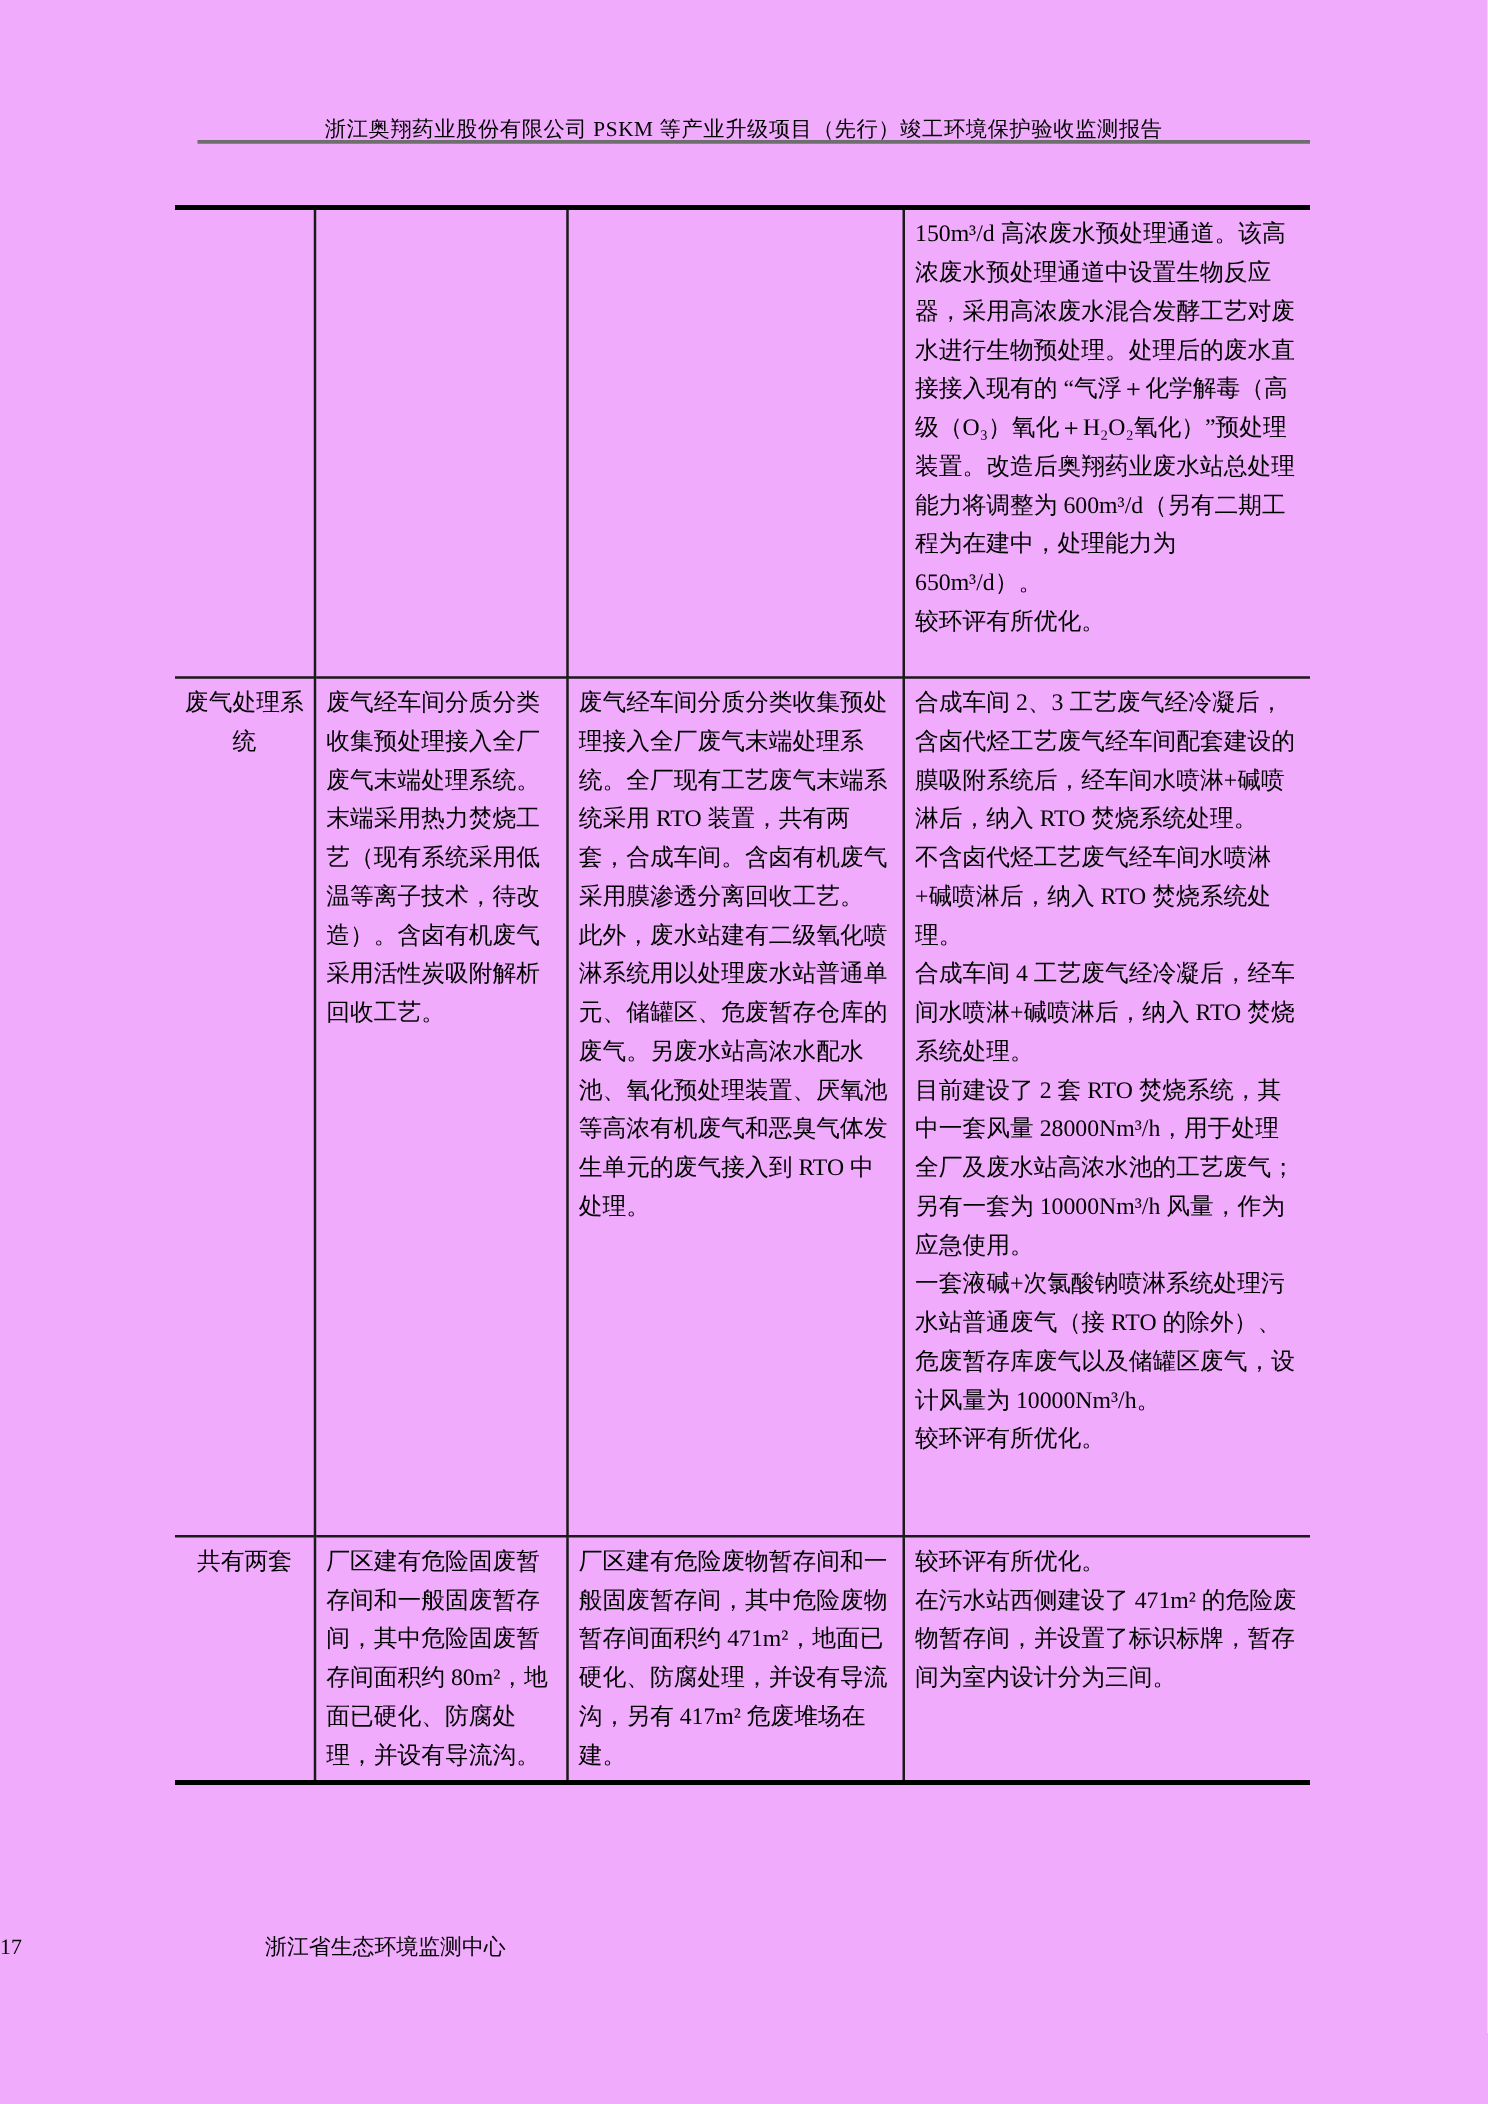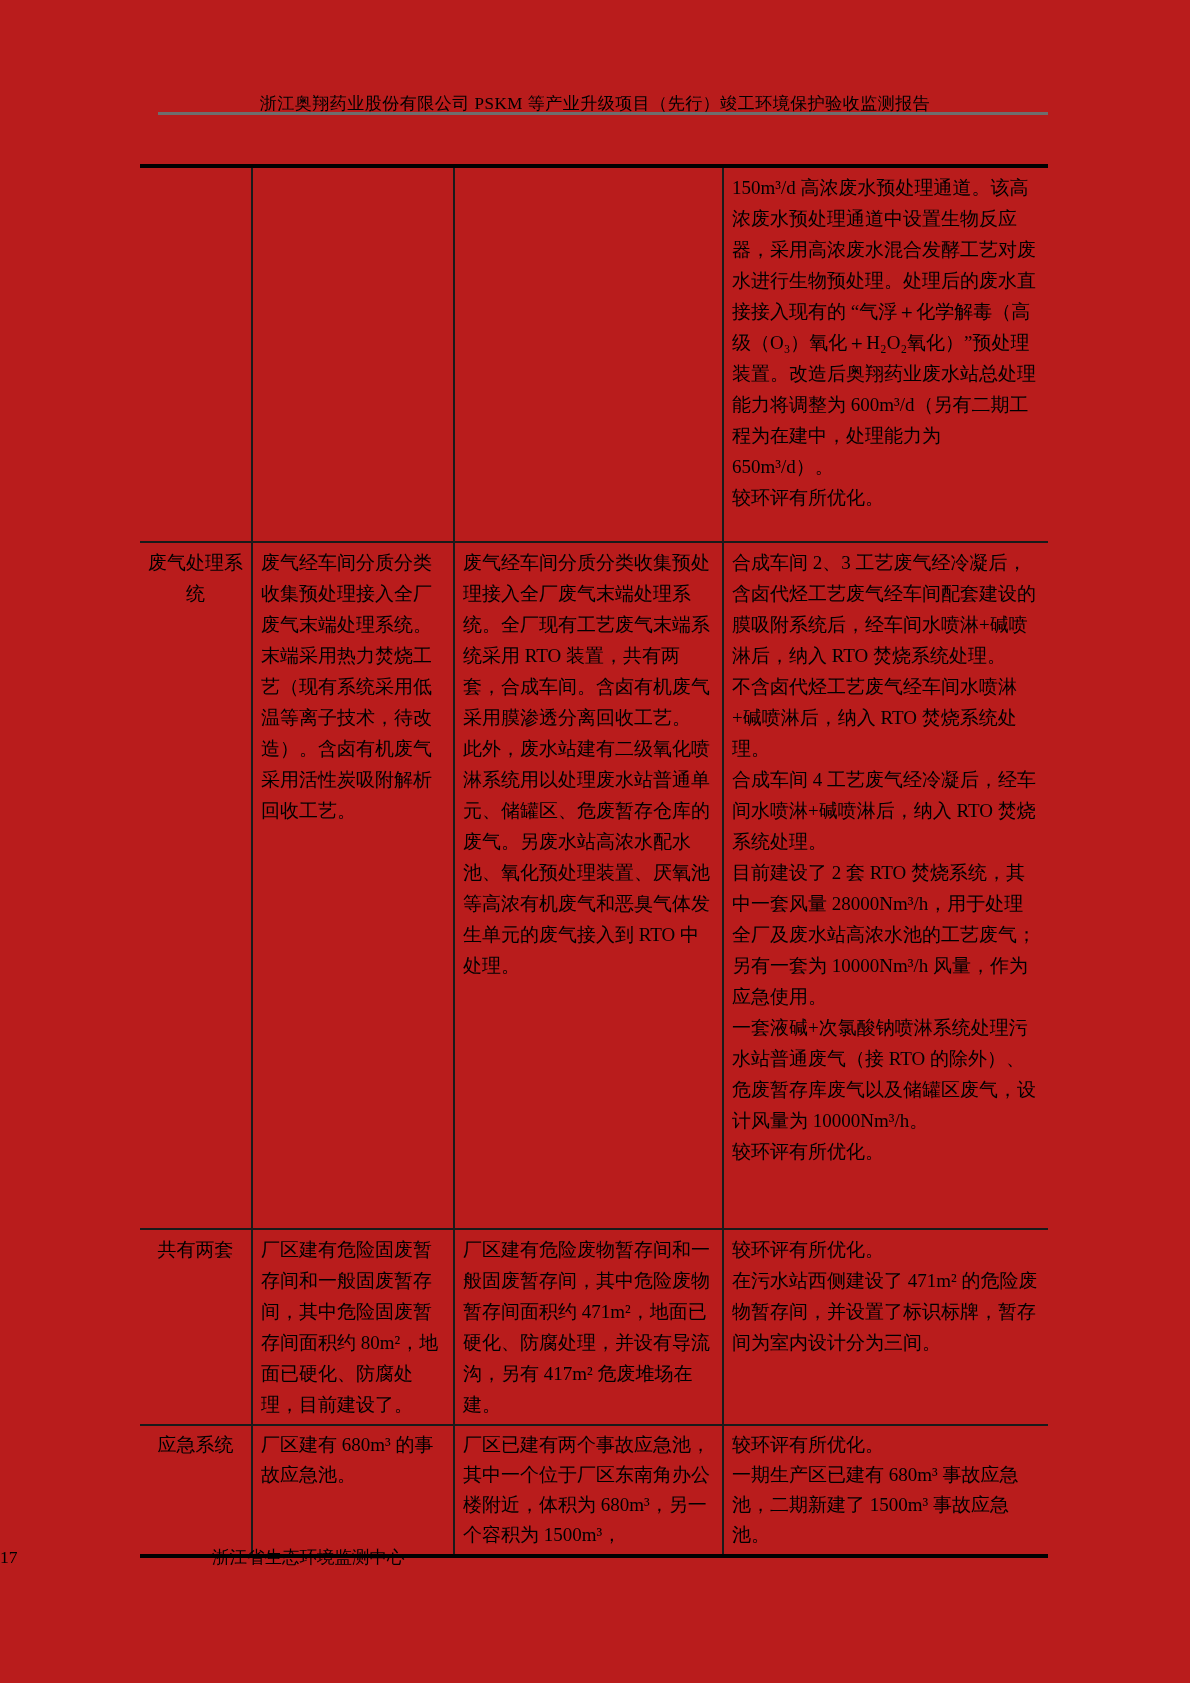--- a/index.html
+++ b/index.html
@@ -1,20 +1,20 @@
 <!DOCTYPE html>
 <html lang="zh"><head>
 <meta charset="utf-8">
 <style>
   html,body{margin:0;padding:0;background:#ffffff;}
   .page{
     position:relative;
     width:1190px;
     height:1683px;
-    background:#b91c1c;
+    background:#f0abfc;
     font-family:"Liberation Serif","DejaVu Serif",serif;
     color:#000;
     overflow:hidden;
   }
   .doc-header{
     position:absolute;
     top:94px;left:0;width:100%;
     text-align:center;
     font-size:17px;
     line-height:20px;
@@ -137,46 +137,31 @@
 一套液碱+次氯酸钠喷淋系统处理污水站普通废气（接 RTO 的除外）、危废暂存库废气以及储罐区废气，设计风量为 10000Nm³/h。
 较环评有所优化。</div>
         </td>
       </tr>
 
       <tr class="r3">
         <td class="label-cell">
           <div class="cell-text">共有两套</div>
         </td>
         <td>
-          <div class="cell-text">厂区建有危险固废暂存间和一般固废暂存间，其中危险固废暂存间面积约 80m²，地面已硬化、防腐处理，目前建设了。</div>
+          <div class="cell-text">厂区建有危险固废暂存间和一般固废暂存间，其中危险固废暂存间面积约 80m²，地面已硬化、防腐处理，并设有导流沟。</div>
         </td>
         <td>
           <div class="cell-text">厂区建有危险废物暂存间和一般固废暂存间，其中危险废物暂存间面积约 471m²，地面已硬化、防腐处理，并设有导流沟，另有 417m² 危废堆场在建。</div>
         </td>
         <td>
           <div class="cell-text">较环评有所优化。
 在污水站西侧建设了 471m² 的危险废物暂存间，并设置了标识标牌，暂存间为室内设计分为三间。</div>
         </td>
       </tr>
 
-      <tr class="r4">
-        <td class="label-cell">
-          <div class="cell-text">应急系统</div>
-        </td>
-        <td class="v-mid">
-          <div class="cell-text">厂区建有 680m³ 的事故应急池。</div>
-        </td>
-        <td>
-          <div class="cell-text">厂区已建有两个事故应急池，其中一个位于厂区东南角办公楼附近，体积为 680m³，另一个容积为 1500m³，</div>
-        </td>
-        <td>
-          <div class="cell-text">较环评有所优化。
-一期生产区已建有 680m³ 事故应急池，二期新建了 1500m³ 事故应急池。</div>
-        </td>
-      </tr>
     </tbody>
   </table>
 
   <div class="doc-footer">
     <span class="footer-org">浙江省生态环境监测中心</span>
     <span class="footer-page">17</span>
   </div>
 
 </div>
 

